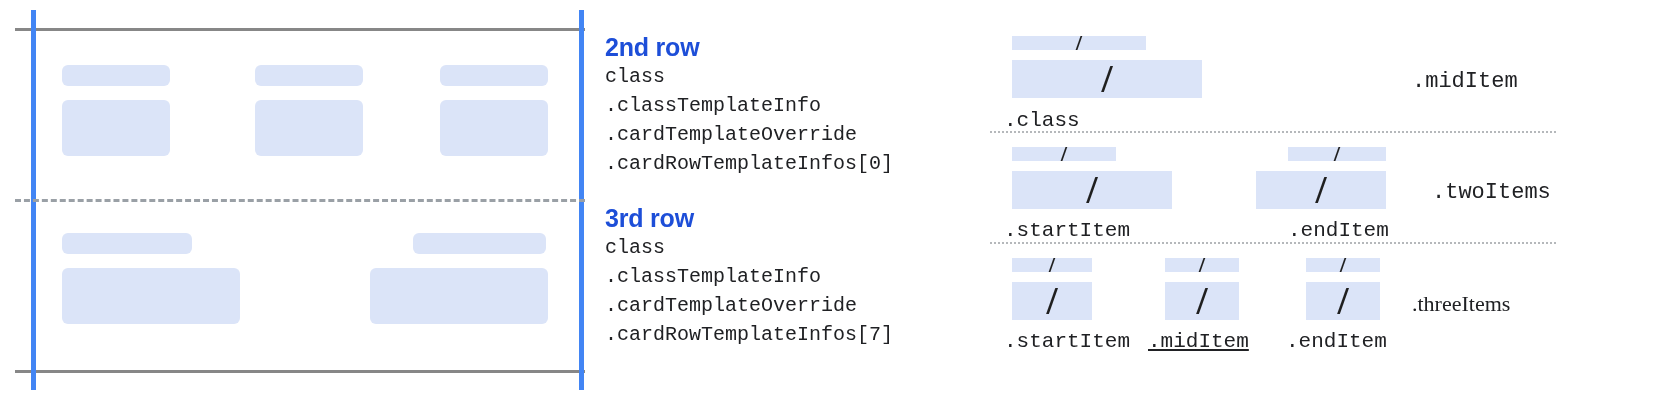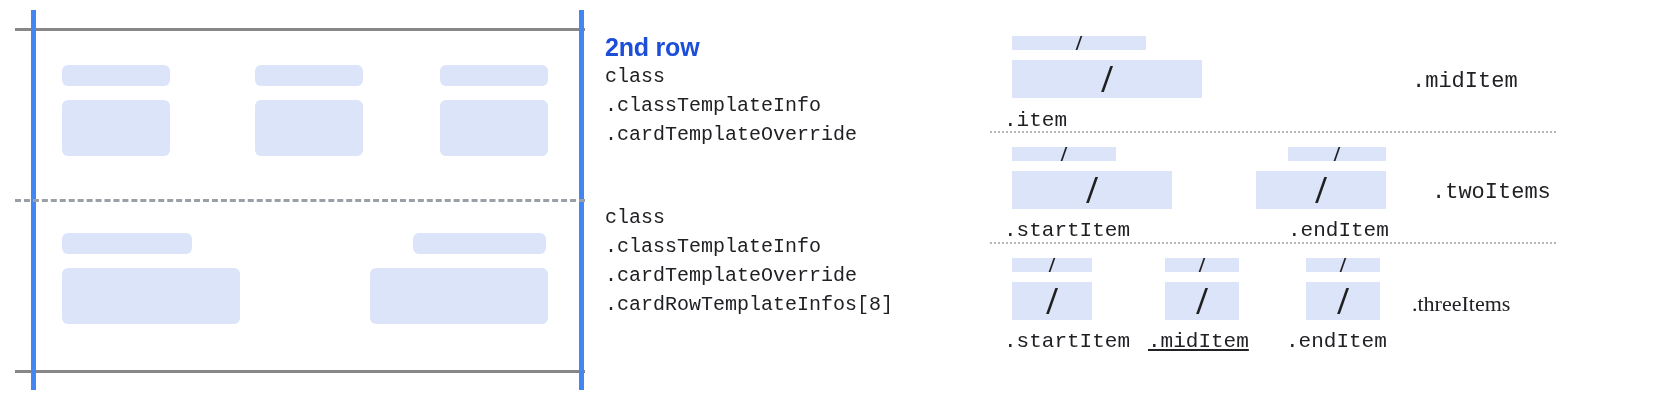--- a/index.html
+++ b/index.html
@@ -130,43 +130,45 @@
       <div class="blk" style="left:413px; top:233px; width:133px; height:21px;"></div>
       <div class="blk" style="left:370px; top:268px; width:178px; height:56px;"></div>
     </div>
   </div>
 
   <div class="ann" style="left:605px; top:32px;">
     <div class="ann-title">2nd row</div>
     <div class="ann-line">class</div>
     <div class="ann-line">.classTemplateInfo</div>
     <div class="ann-line">.cardTemplateOverride</div>
+    <div class="ann-line">.cardRowTemplateInfos[0]</div>
   </div>
 
   <div class="ann" style="left:605px; top:203px;">
+    <div class="ann-title">3rd row</div>
     <div class="ann-line">class</div>
     <div class="ann-line">.classTemplateInfo</div>
     <div class="ann-line">.cardTemplateOverride</div>
-    <div class="ann-line">.cardRowTemplateInfos[8]</div>
+    <div class="ann-line">.cardRowTemplateInfos[7]</div>
   </div>
 
   <div>
 
     <div>
       <div class="ibox thin" style="left:1012px; top:36px; width:134px; height:14px;">
         <span class="slashwrap">
             <span class="slash">/</span>
           </span>
       </div>
       <div class="ibox thick" style="left:1012px; top:60px; width:190px; height:38px;">
         <span class="slashwrap">
             <span class="slash">/</span>
           </span>
       </div>
-      <div class="ilabel" style="left:1004px; top:108px;">.item</div>
+      <div class="ilabel" style="left:1004px; top:108px;">.class</div>
     </div>
 
     <div class="dotrule" style="left:990px; top:131px; width:566px;"></div>
 
     <div>
       <div class="ibox thin" style="left:1012px; top:147px; width:104px; height:14px;">
         <span class="slashwrap">
             <span class="slash">/</span>
           </span>
       </div>

